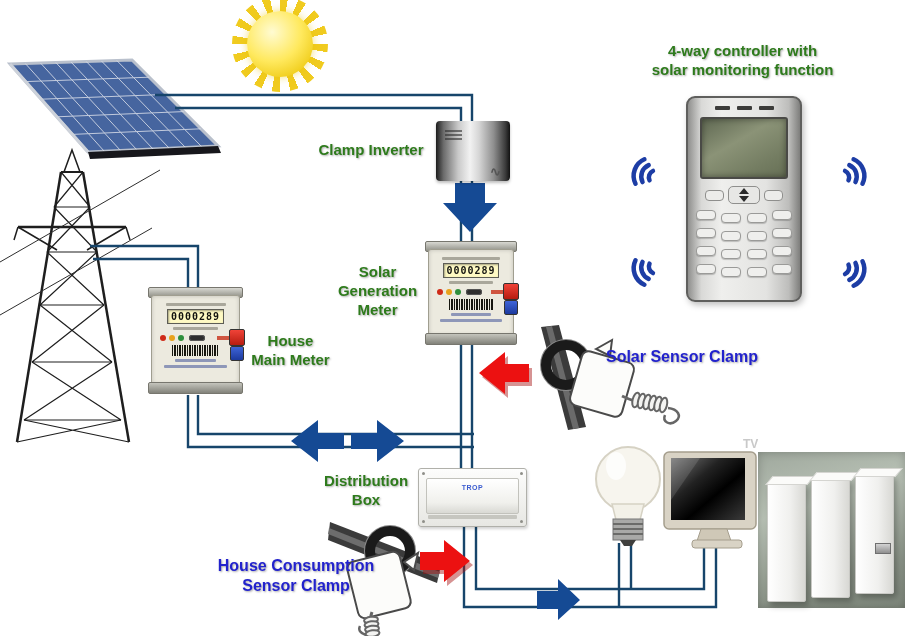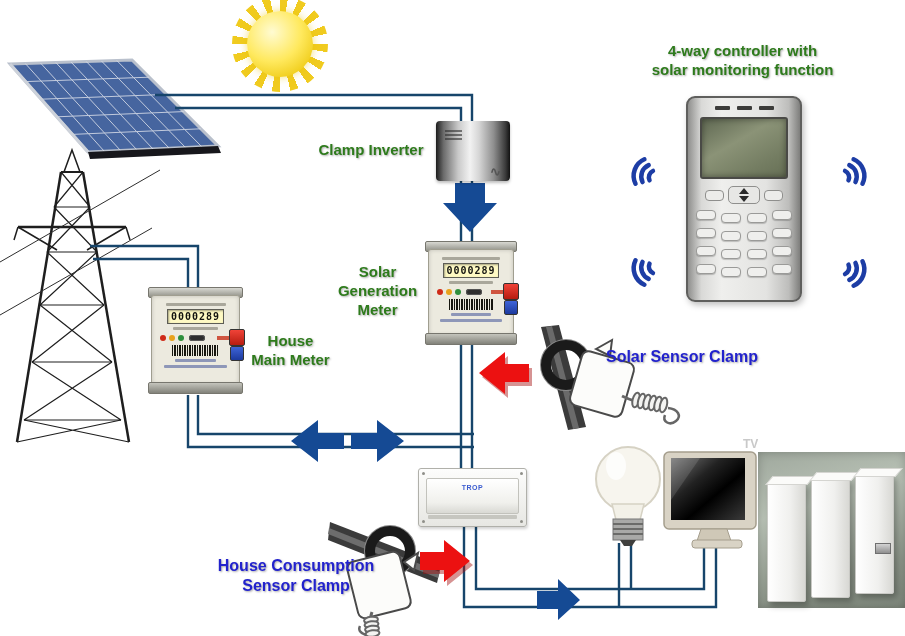--- a/index.html
+++ b/index.html
@@ -365,18 +365,20 @@
   </div>
 
   <div class="lbl green" style="left:312px;top:141px;width:118px;">Clamp Inverter</div>
   <div class="lbl green" style="left:330px;top:219px;width:95px;margin-top:44px;">Solar
 Generation
 Meter</div>
   <div class="lbl green" style="left:635px;top:42px;width:215px;">4-way controller with
 solar monitoring function</div>
   <div class="lbl green" style="left:243px;top:332px;width:95px;">House
 Main Meter</div>
+  <div class="lbl green" style="left:316px;top:472px;width:100px;">Distribution
+Box</div>
   <div class="lbl blue nowrap" style="left:592px;top:347px;width:180px;">Solar Sensor Clamp</div>
   <div class="lbl blue" style="left:182px;top:556px;width:228px;">House Consumption
 Sensor Clamp</div>
   <div class="watermark" style="left:743px;top:437px;">TV</div>
 
 </div>
 
 </body></html>

